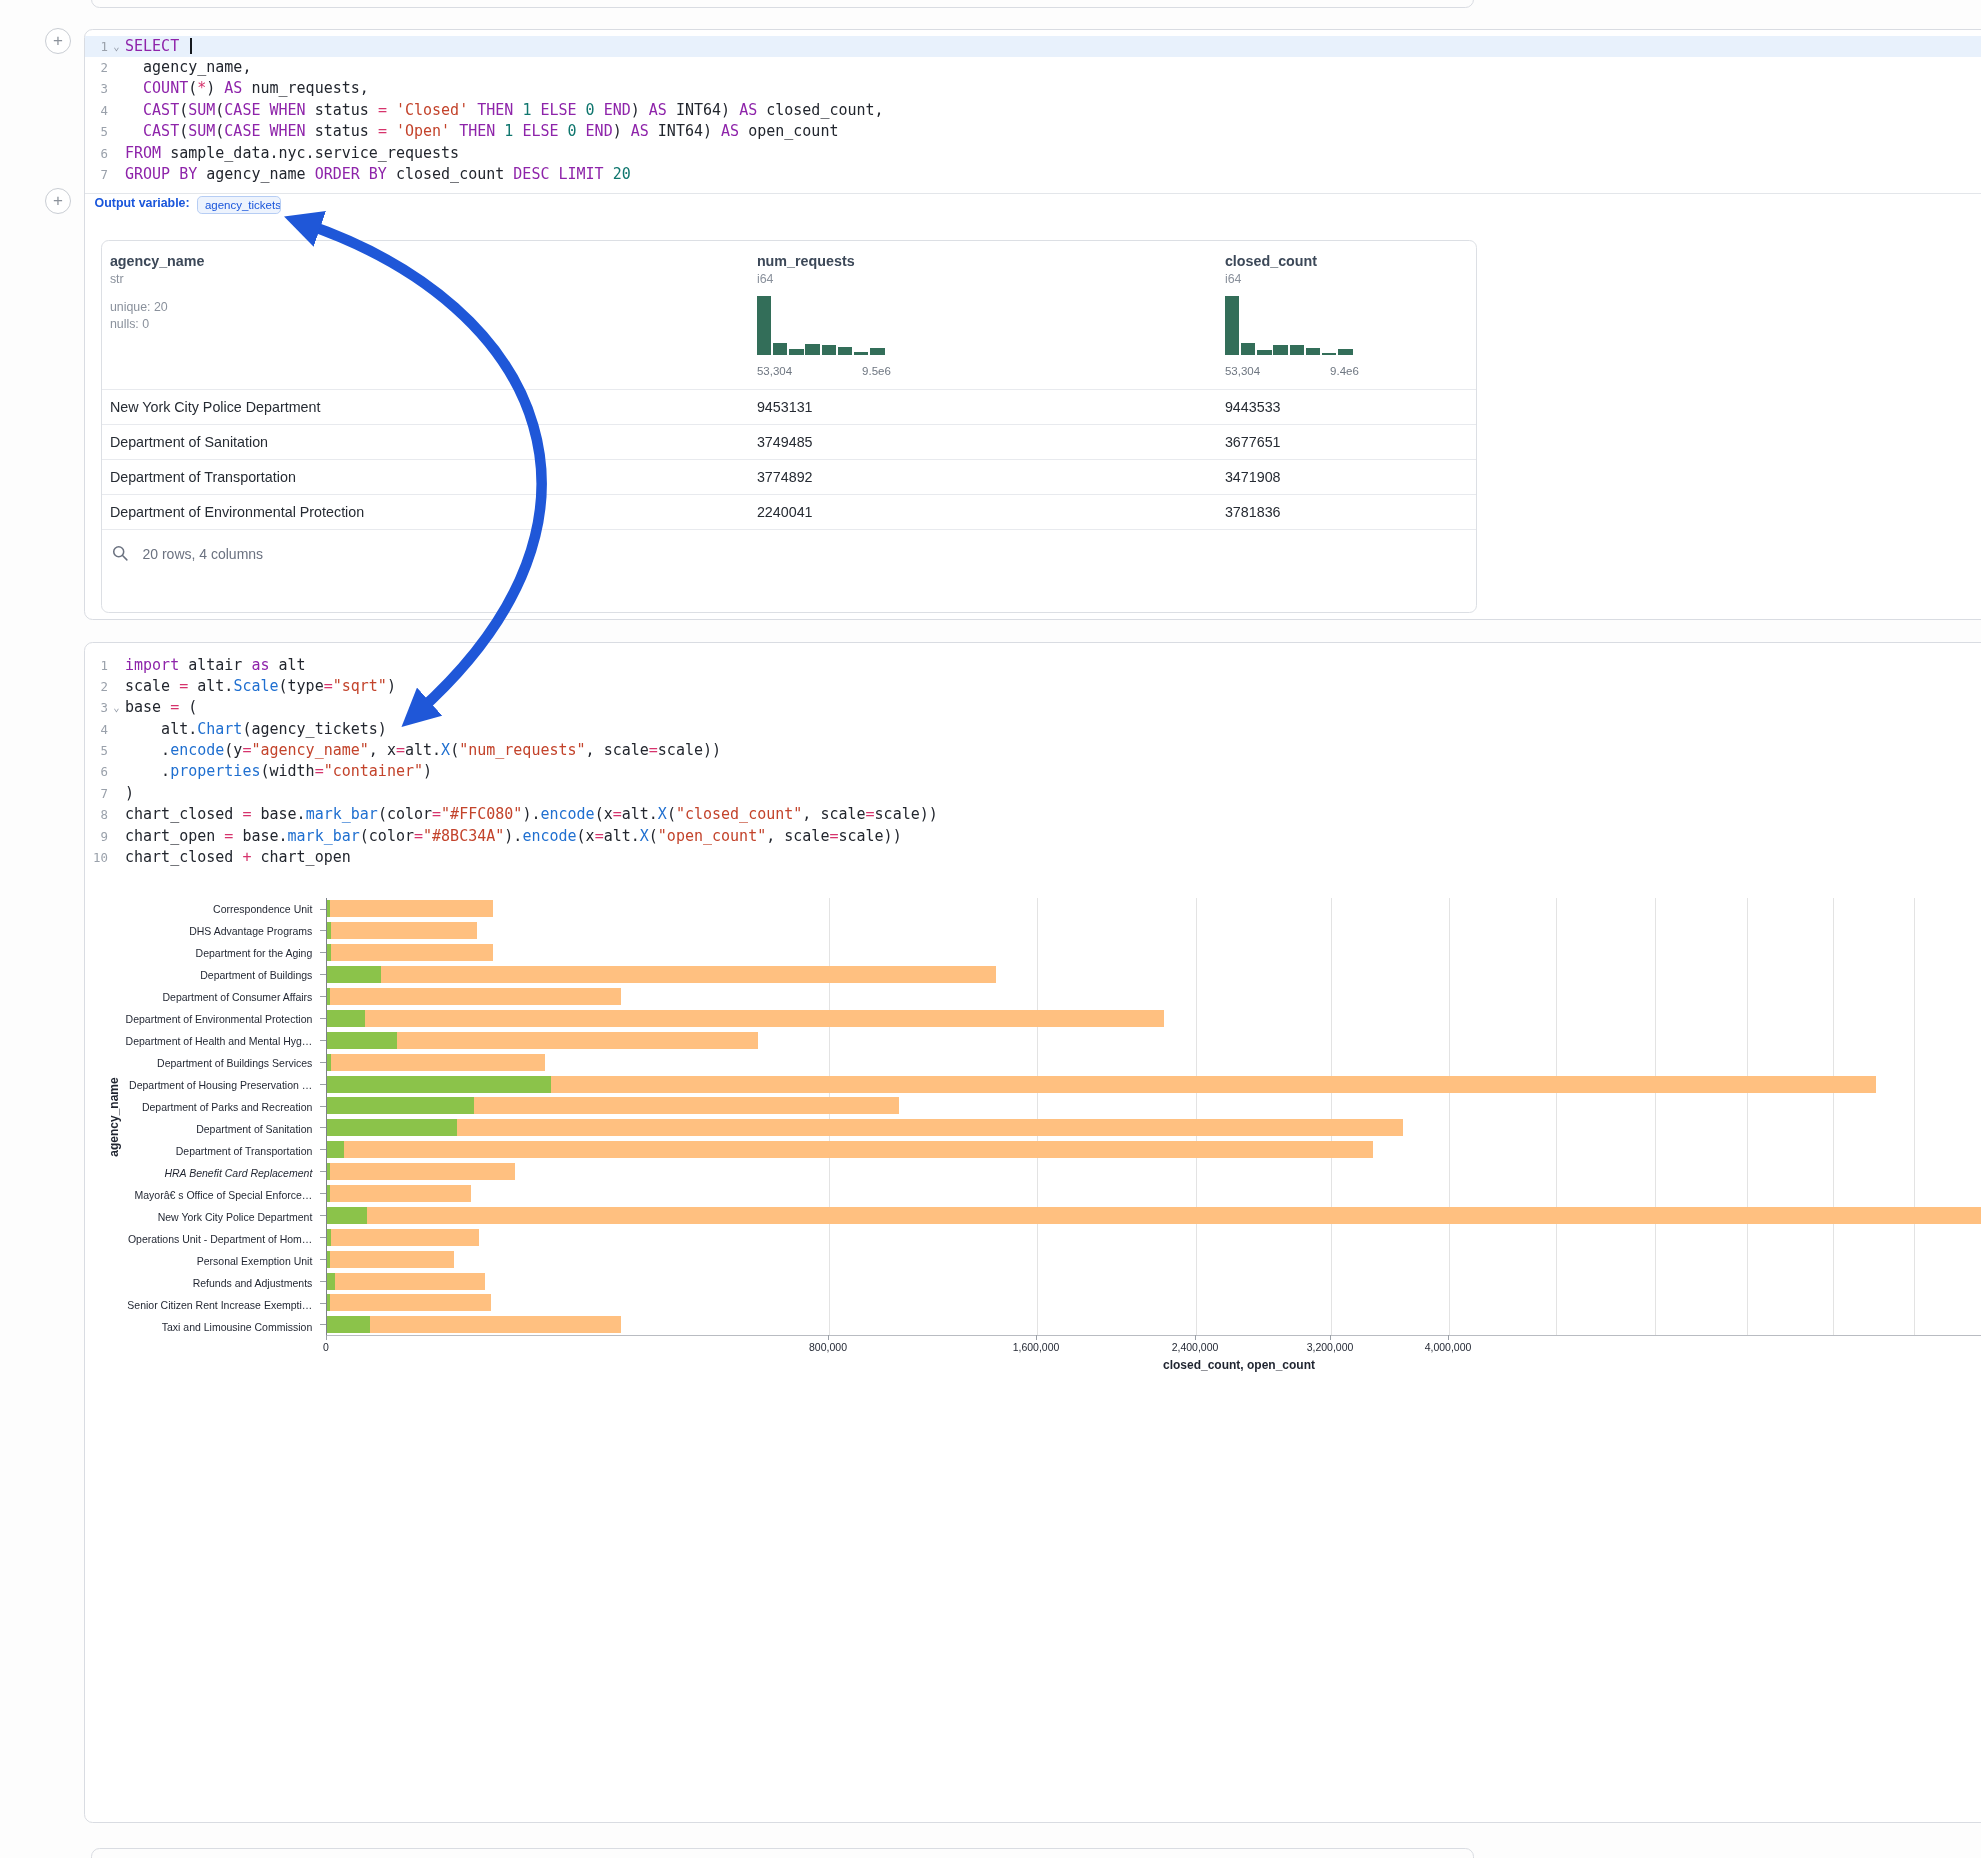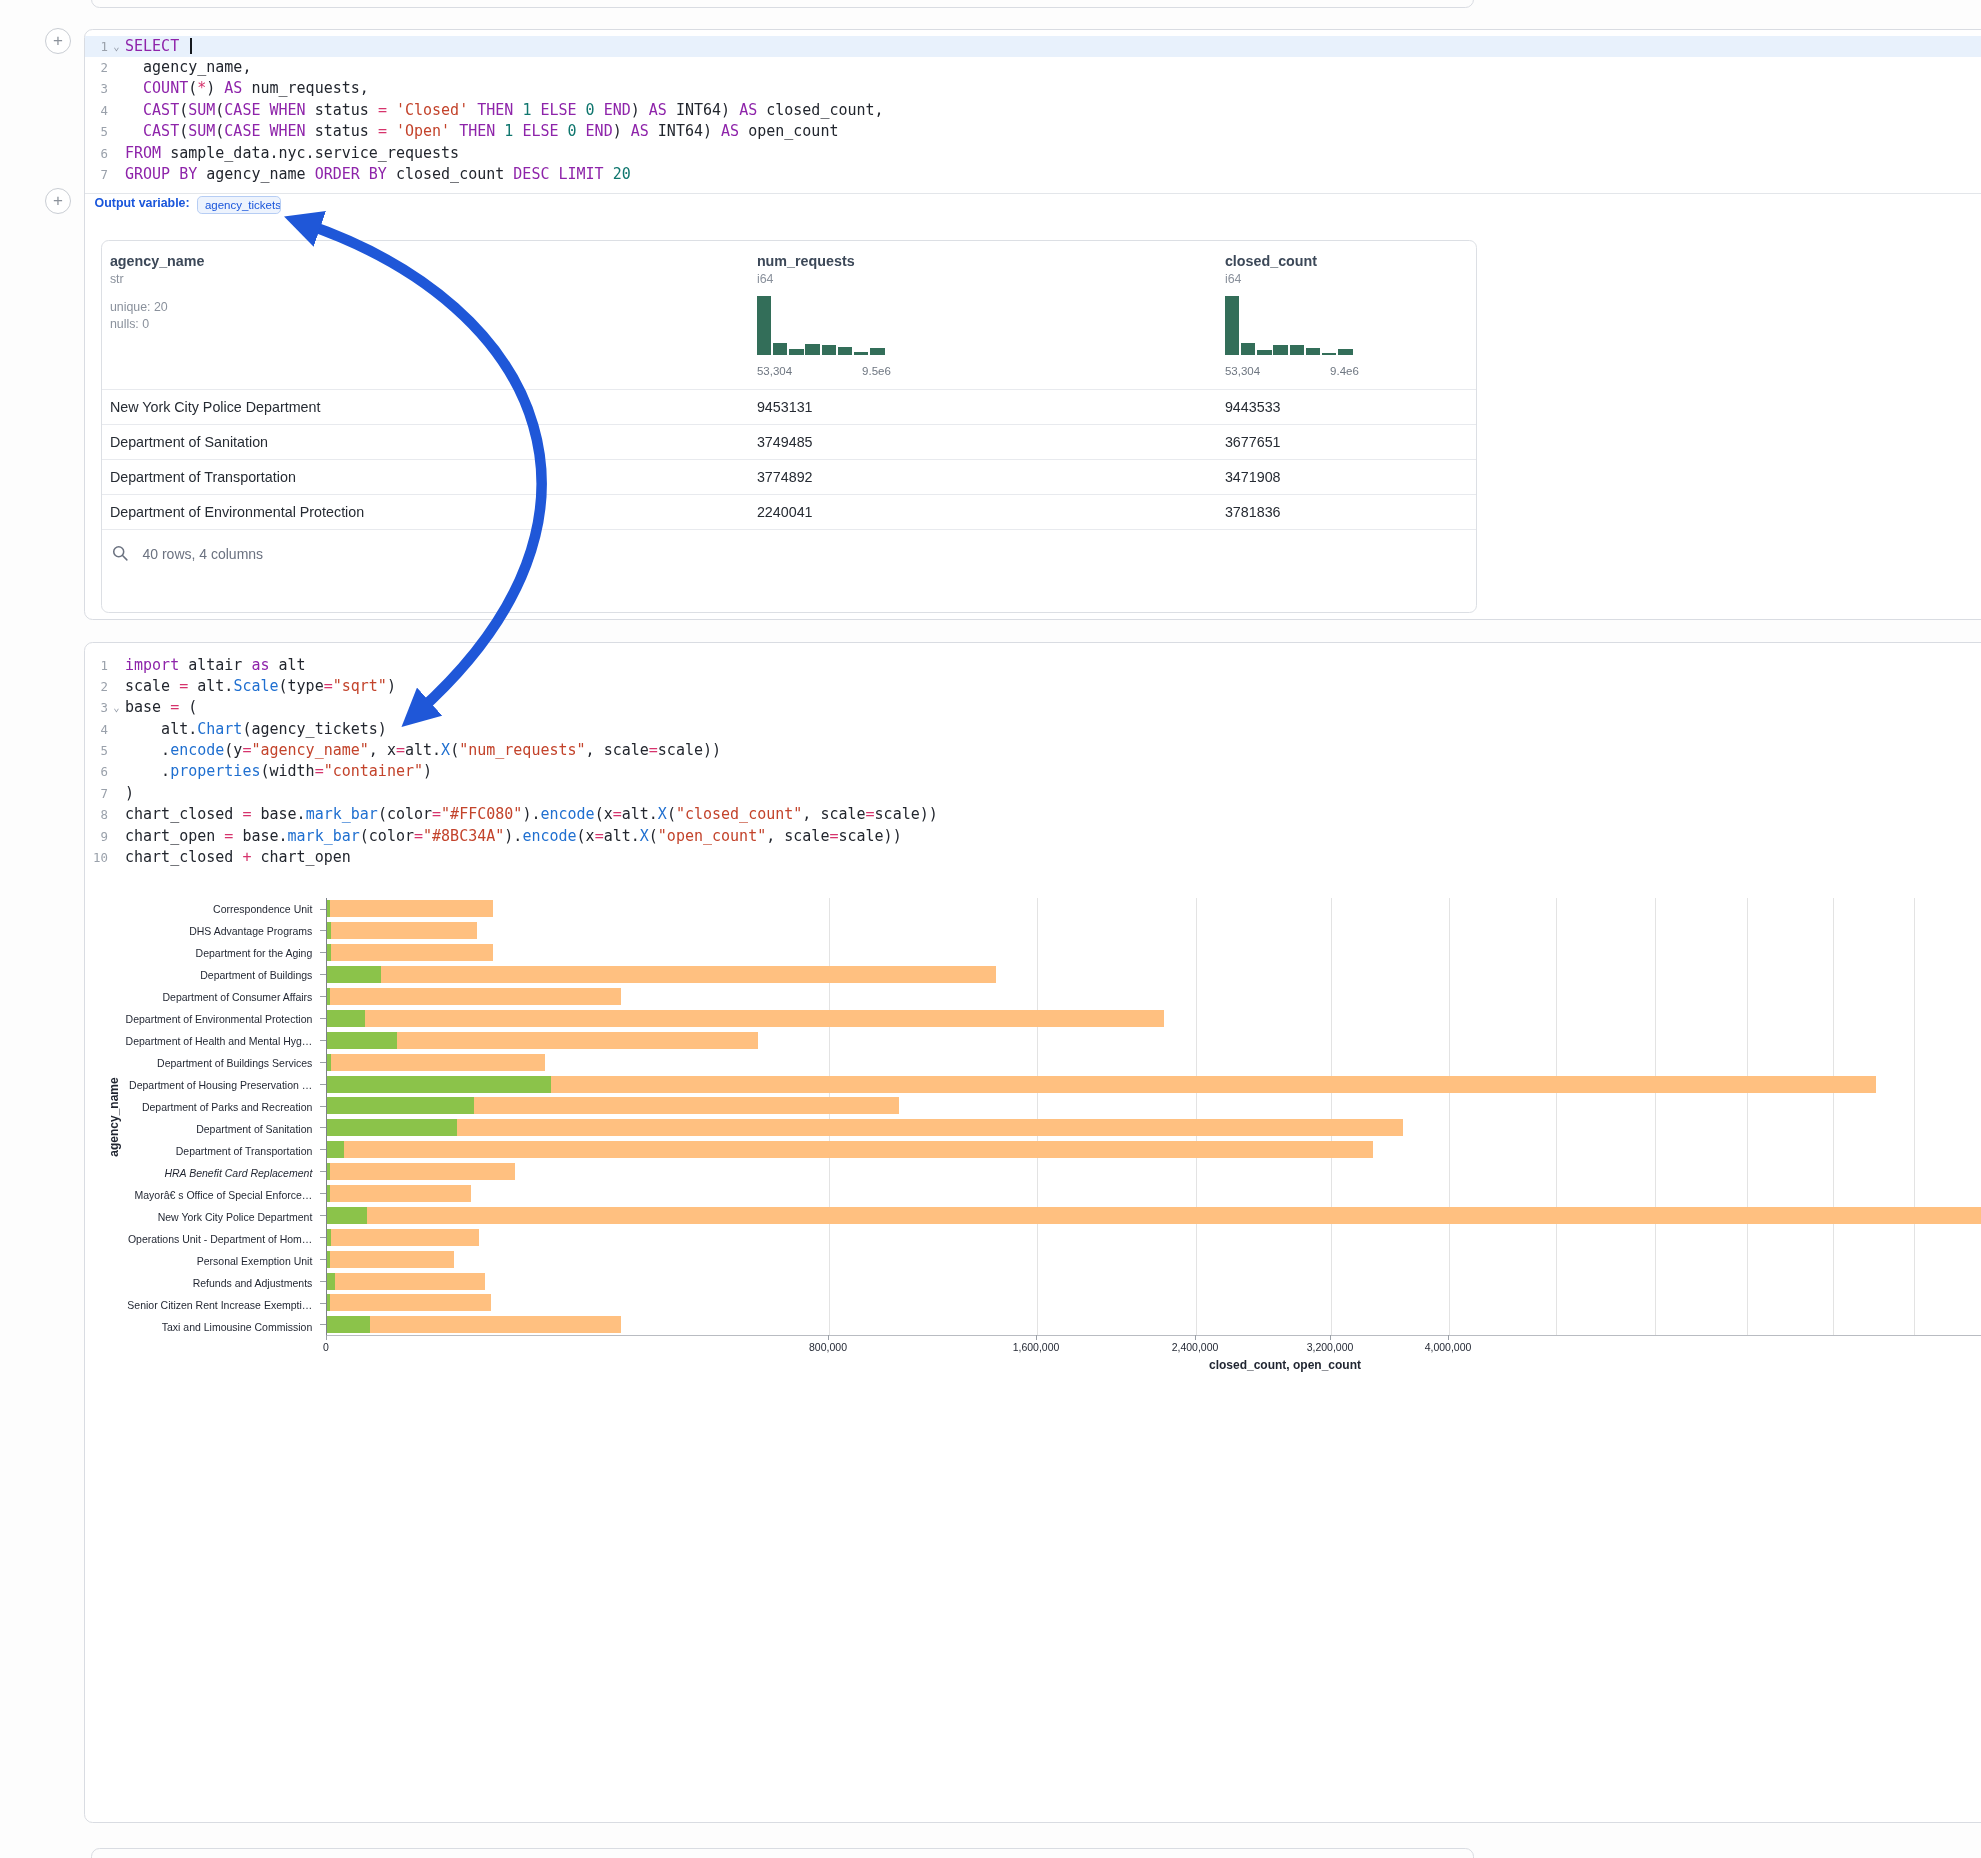--- a/index.html
+++ b/index.html
@@ -42,21 +42,21 @@
   #t-foot{height:48px;border-top:1px solid #e8eaee;display:flex;align-items:center;gap:14.3px;padding-left:9.6px;color:#6b7280;font-size:14px}
   #chart{position:absolute;left:0;top:247px;width:1907px;height:516px}
   #plot{position:absolute;left:241px;top:7.6px;width:1658px;height:438px;border-left:1px solid #7d828a;border-bottom:1px solid #b9bcc2;overflow:hidden}
   .gridline{position:absolute;top:0;bottom:0;width:1px;background:#e3e3e3}
   .bar{position:absolute}
   #y-labels{position:absolute;left:0;top:7.6px;width:234px}
   .ycat{text-align:right;font-size:10.5px;color:#1f2430;padding-right:6.7px;white-space:nowrap}
   .ytick{position:absolute;width:5.7px;height:1px;background:#9a9fa6;left:235px}
   .xtick{position:absolute;width:1px;height:4.8px;background:#9a9fa6;top:445px}
   .xlab{position:absolute;top:451px;font-size:10.5px;color:#1f2430;transform:translateX(-50%)}
-  .xtitle{position:absolute;top:468px;left:1200px;transform:translateX(-50%);font-size:12px;font-weight:bold;color:#1f2430}
+  .xtitle{position:absolute;top:468px;left:1154px;transform:translateX(-50%);font-size:12px;font-weight:bold;color:#1f2430}
   .ytitle{position:absolute;left:29px;top:227px;transform:translate(-50%,-50%) rotate(-90deg);font-size:12px;font-weight:bold;color:#1f2430;white-space:nowrap}
   #arrow-svg{position:absolute;left:239px;top:182px;pointer-events:none}
 </style>
 </head>
 <body>
 
 <div id="screen">
 
   <div id="prev-edge" class="cell"></div>
 
@@ -143,21 +143,21 @@
             <div class="td">Department of Environmental Protection</div>
             <div class="td">2240041</div>
             <div class="td">3781836</div>
           </div>
         </div>
       <div id="t-foot">
         <svg width="16.3" height="16.3" viewBox="0 0 17 17">
             <circle cx="7" cy="7" r="5.2" fill="none" stroke="#6b7280" stroke-width="1.6"></circle>
             <line x1="11" y1="11" x2="15.5" y2="15.5" stroke="#6b7280" stroke-width="1.6" stroke-linecap="round"></line>
           </svg>
-        <span>40 rows, 4 columns</span>
+        <span>20 rows, 4 columns</span>
       </div>
     </div>
   </div>
 
   <div id="py-cell" class="cell">
     <div id="py-code">
         <div class="cline"><span class="ln">1</span><span class="fold"></span><span class="ctext"><span class="tk-kw">import</span><span class="tk-id"> altair </span><span class="tk-kw">as</span><span class="tk-id"> alt</span></span></div>
         <div class="cline"><span class="ln">2</span><span class="fold"></span><span class="ctext"><span class="tk-id">scale </span><span class="tk-op">=</span><span class="tk-id"> alt.</span><span class="tk-fn">Scale</span><span class="tk-id">(type</span><span class="tk-op">=</span><span class="tk-str">"sqrt"</span><span class="tk-id">)</span></span></div>
         <div class="cline"><span class="ln">3</span><span class="fold">⌄</span><span class="ctext"><span class="tk-id">base </span><span class="tk-op">=</span><span class="tk-id"> (</span></span></div>
         <div class="cline"><span class="ln">4</span><span class="fold"></span><span class="ctext"><span class="tk-id">    alt.</span><span class="tk-fn">Chart</span><span class="tk-id">(agency_tickets)</span></span></div>

